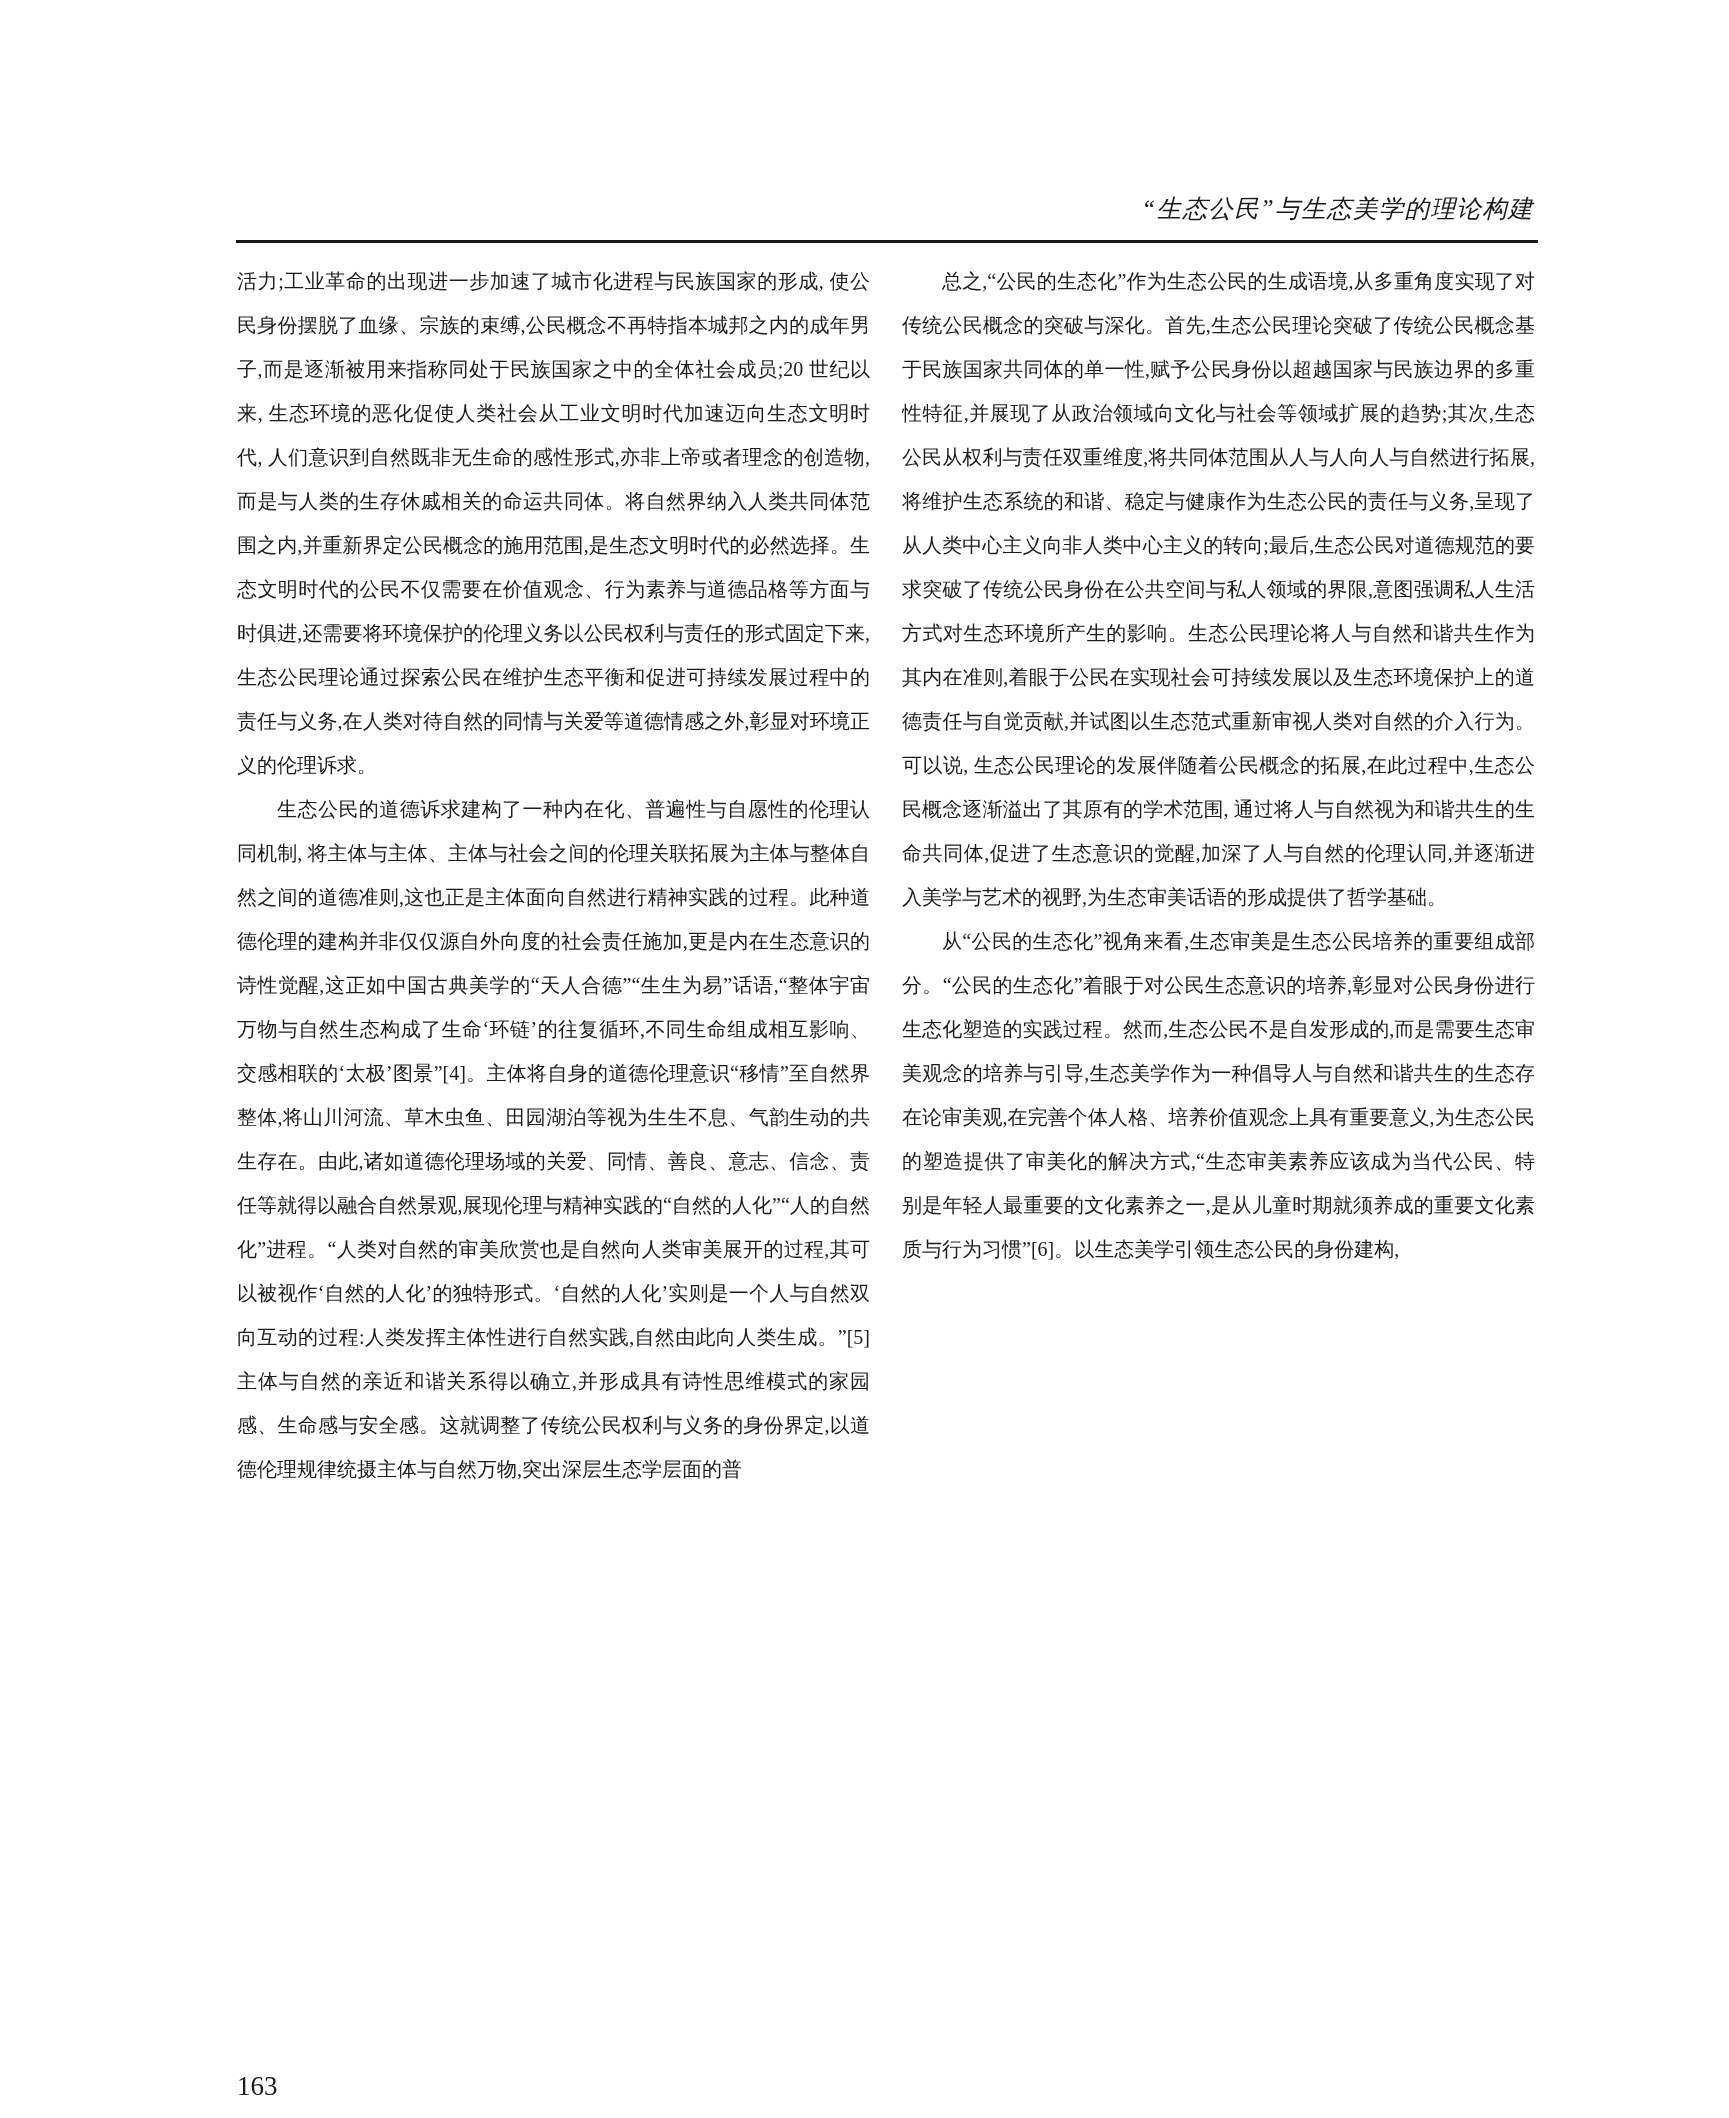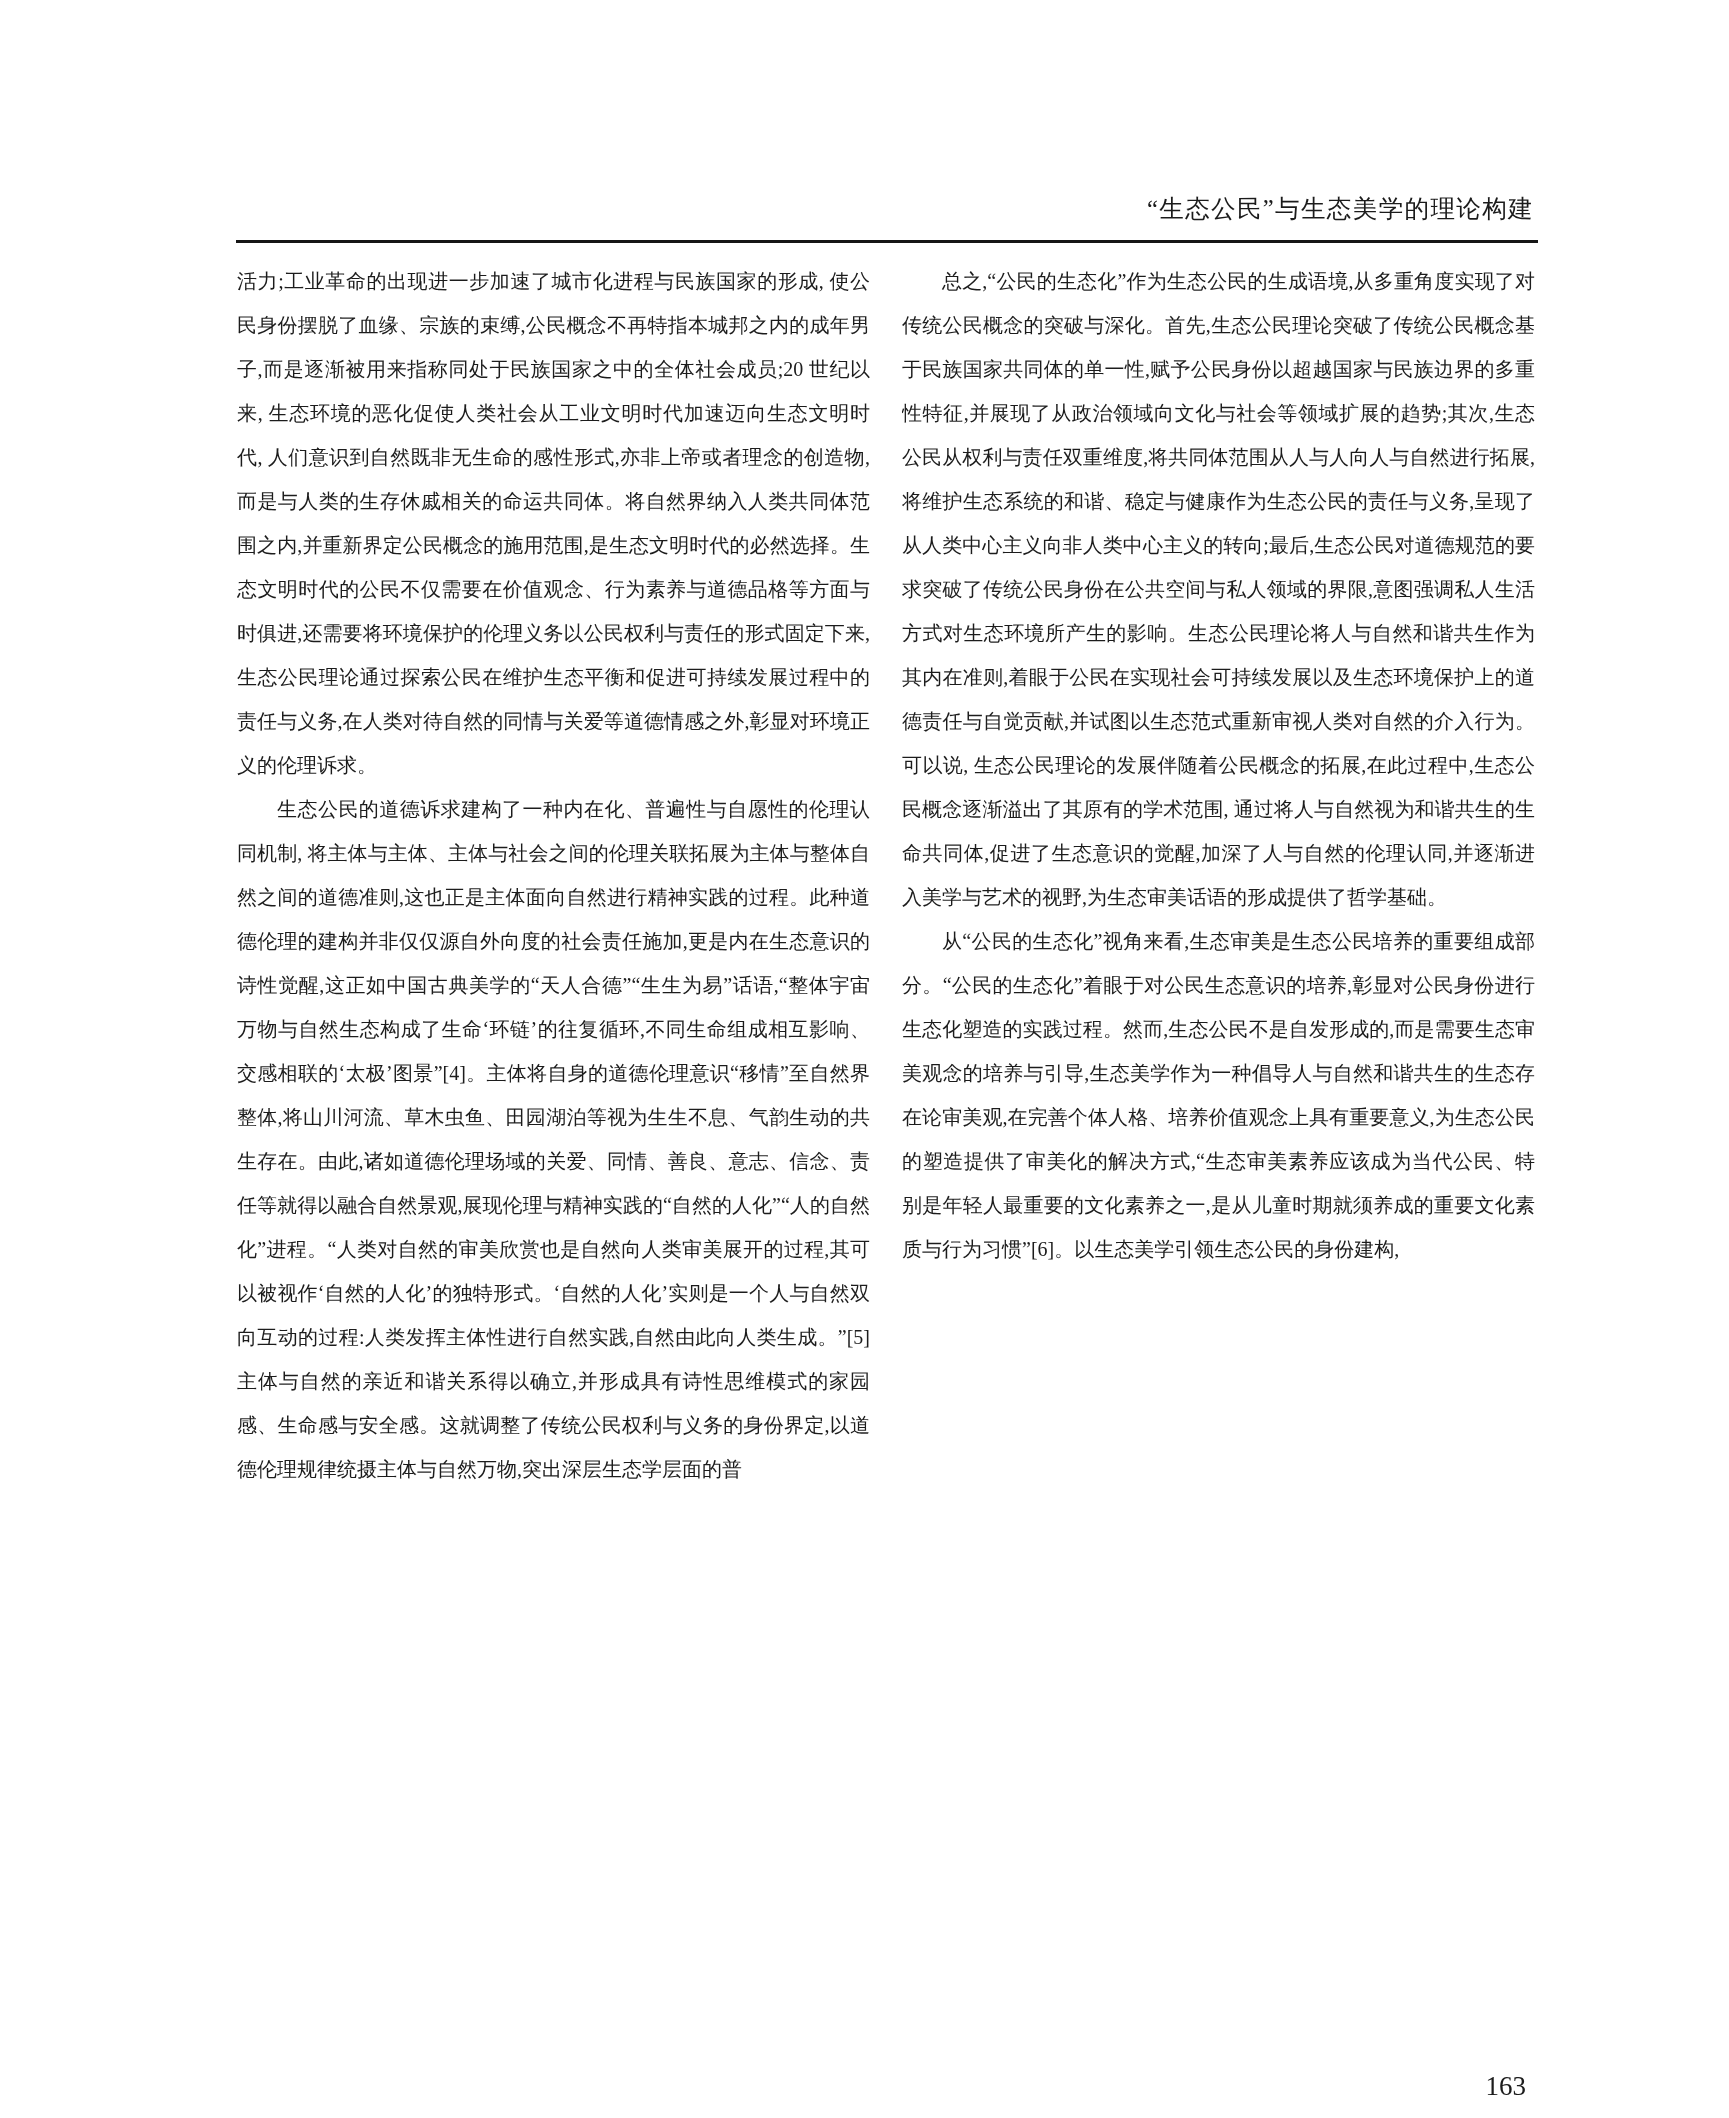--- a/index.html
+++ b/index.html
@@ -19,20 +19,21 @@
   .running-header {
     position: absolute;
     top: 192px;
     left: 237px;
     width: 1297px;
     text-align: right;
     font-size: 24.6px;
     letter-spacing: 1.3px;
     color: #1b1b1b;
     white-space: nowrap;
+    font-style: italic;
   }
   .header-rule {
     position: absolute;
     top: 240px;
     left: 236px;
     width: 1302px;
     height: 3px;
     background: #161616;
   }
   .text-column {
@@ -51,21 +52,21 @@
     text-align: justify;
     text-justify: inter-ideograph;
     word-break: break-all;
   }
   .para.indent { text-indent: 2em; }
   .page-number {
     position: absolute;
     top: 2071px;
     left: 237px;
     width: 1289px;
-    text-align: right;
+    text-align: left;
     font-size: 27px;
     color: #1c1c1c;
   }
 </style>
 </head>
 <body>
 
 <div class="page">
 
   <div class="running-header">“生态公民”与生态美学的理论构建</div>

